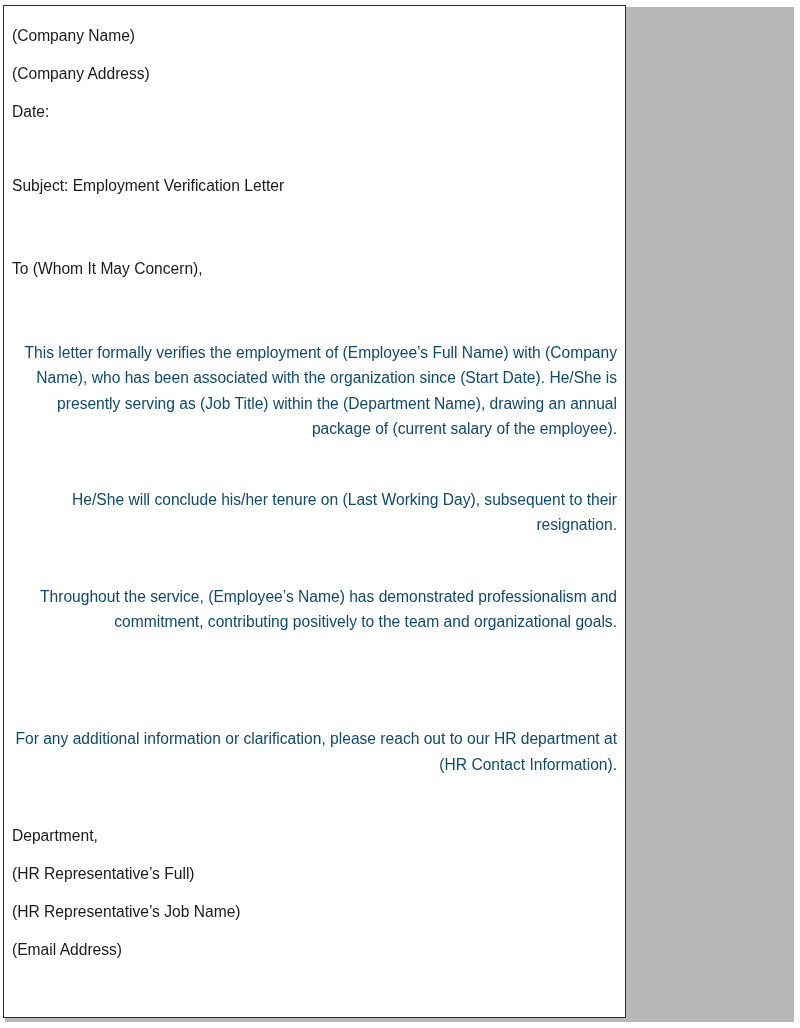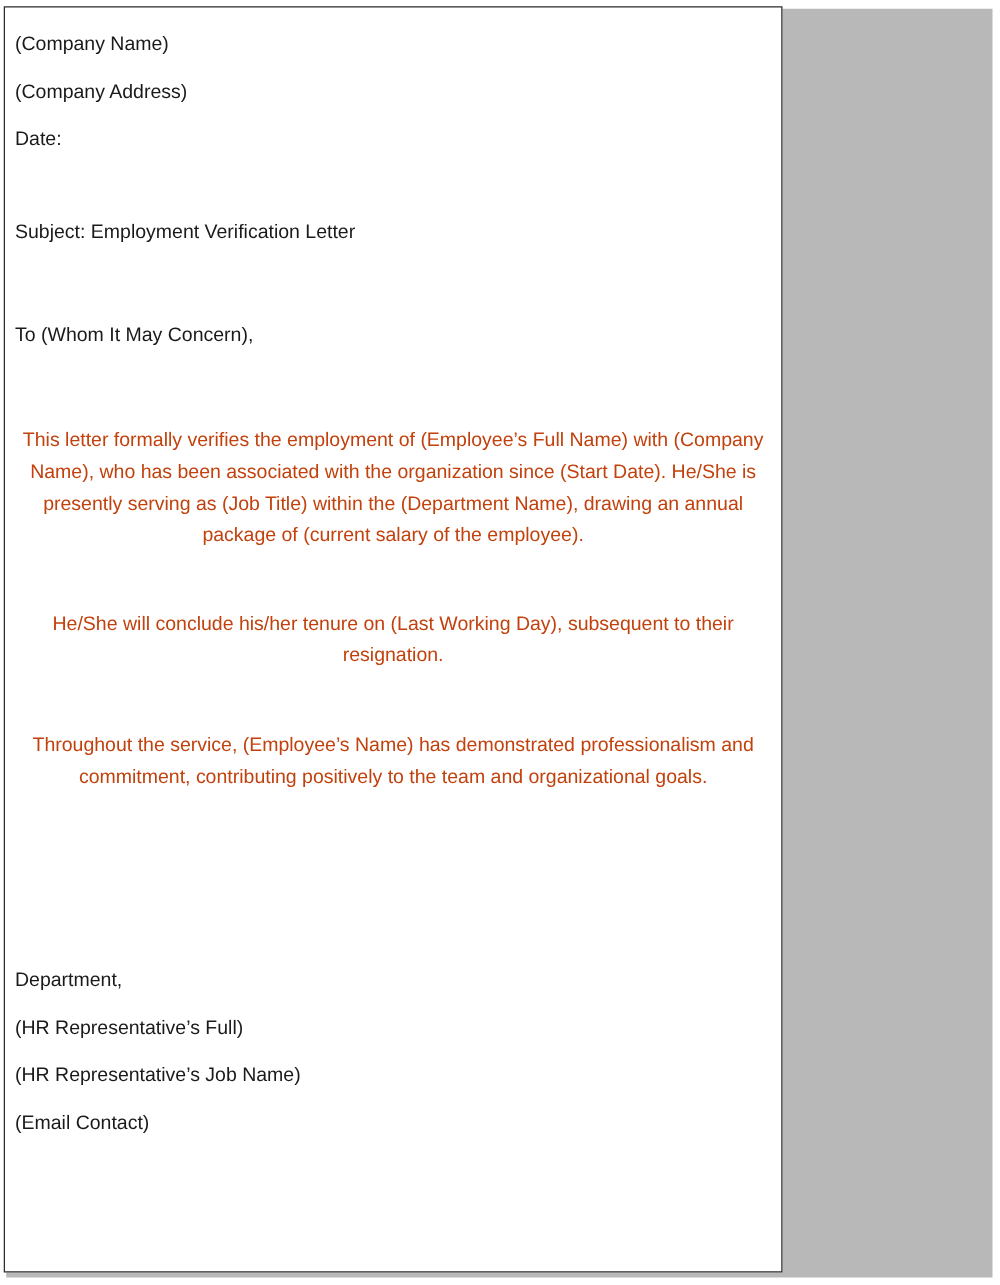--- a/index.html
+++ b/index.html
@@ -45,23 +45,23 @@
     line-height: 25px;
     color: #1a1a1a;
     margin: 0 0 13px 0;
     white-space: nowrap;
   }
 
   
   .para {
     font-size: 15.6px;
     line-height: 25.3px;
-    color: #c2410c;
+    color: #0c4a6e;
     margin: 0;
-    text-align: center;
+    text-align: right;
     max-width: 772px;
   }
   .gap-md  { height: 36px; }
   .gap-lg  { height: 45px; }
   .gap-xl  { height: 46px; }
 </style>
 </head>
 <body>
 
 <div class="page-shadow"></div>
@@ -93,26 +93,27 @@
 
     <div class="gap-xl"></div>
 
     <p class="para">Throughout the service, (Employee’s Name) has demonstrated professionalism and commitment, contributing positively to the team and organizational goals.</p>
 
     <div class="gap-xl"></div>
 
 
     <div class="gap-xl"></div>
 
+    <p class="para">For any additional information or clarification, please reach out to our HR department at (HR Contact Information).</p>
 
     <div class="gap-xl"></div>
 
     <p class="line">Department,</p>
 
     <p class="line">(HR Representative’s Full)</p>
 
     <p class="line">(HR Representative’s Job Name)</p>
 
 
-    <p class="line">(Email Contact)</p>
+    <p class="line">(Email Address)</p>
 
   </div>
 </div>
 
 </body></html>

